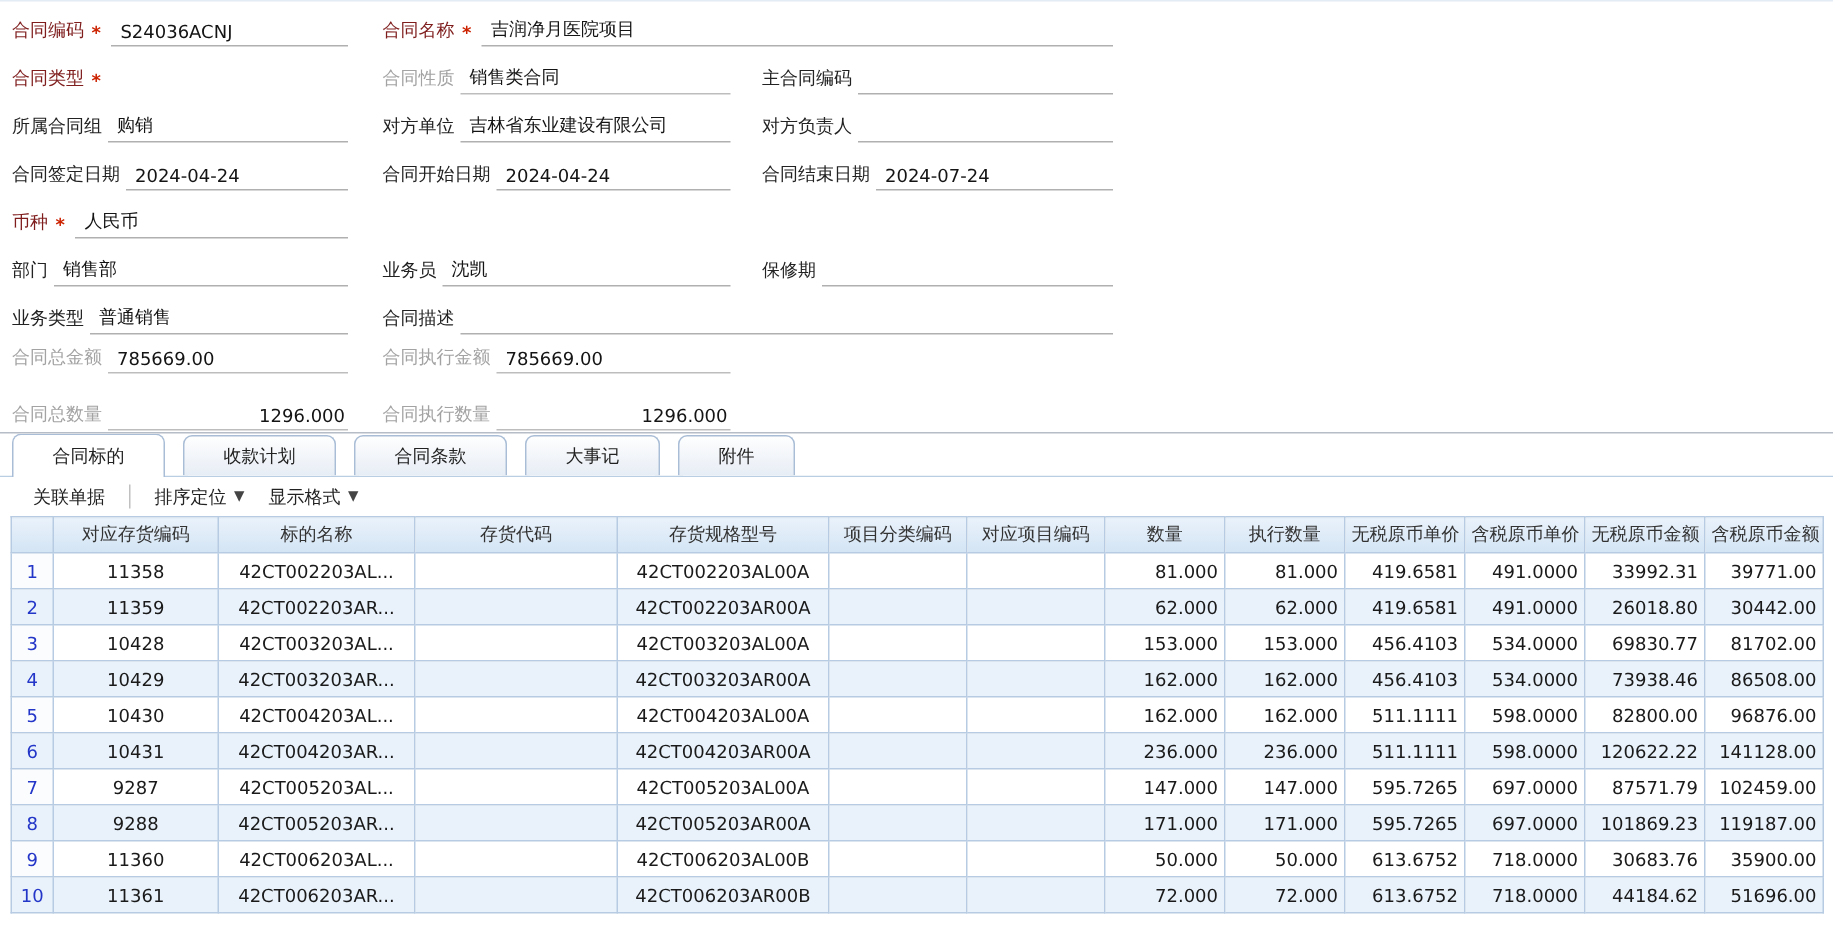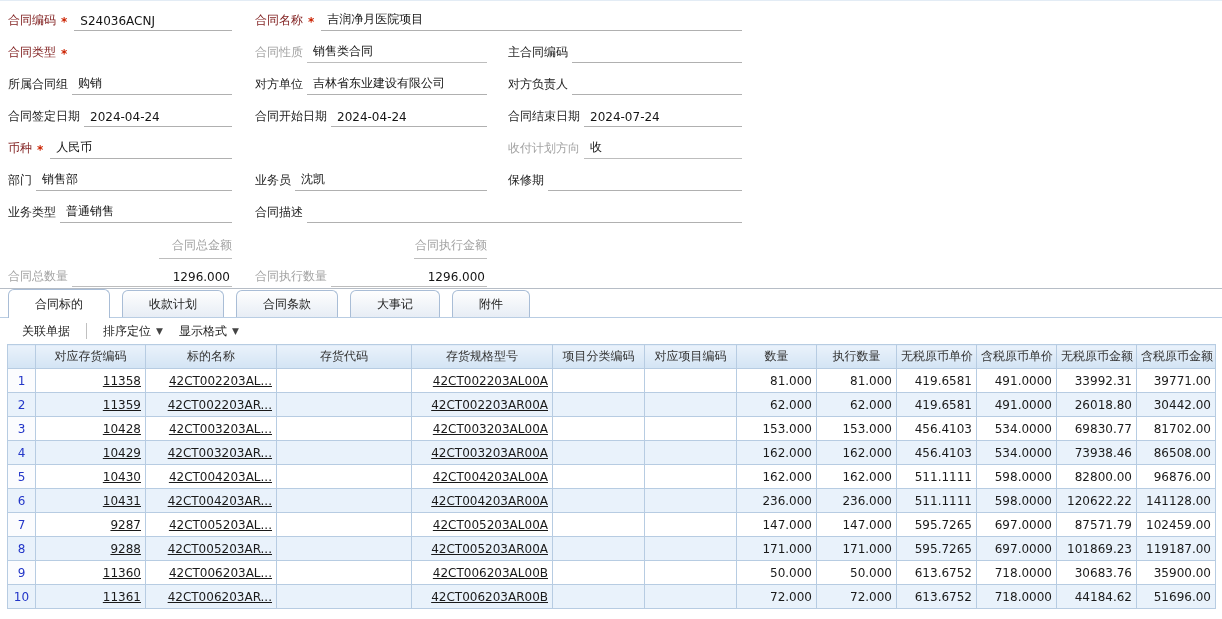--- a/index.html
+++ b/index.html
@@ -16,21 +16,21 @@
   .field .val{flex:1;border-bottom:1px solid #b0b0b0;padding:0 2px 2px 6px;margin-left:4px;
               color:#141414;white-space:nowrap;overflow:hidden;min-width:0;}
   .field.req .lbl{color:#7f1d1d;}
   .field.dis .lbl{color:#a3a3a3;}
   .field.dis .val{border-bottom-color:#bdbdbd;}
   .c1{left:8px;width:224px;}
   .c2{left:255px;width:232px;}
   .c2w{left:255px;width:487px;}
   .c3{left:508px;width:234px;}
   .r1{top:8px;}.r2{top:40px;}.r3{top:72px;}.r4{top:104px;}.r5{top:136px;}
-  .r6{top:168px;}.r7{top:200px;}.r8{top:236px;flex-direction:column;}.r9{top:264px;text-align:right;}
+  .r6{top:168px;}.r7{top:200px;}.r8{top:226px;}.r9{top:264px;text-align:right;}
   
   .tabstrip{height:28px;border-top:1px solid #b6bdc6;display:flex;align-items:flex-end;
             padding-left:8px;background:#ffffff;position:relative;z-index:2;}
   .tab{height:26px;line-height:26px;padding:0 26px;margin-right:12px;
        border:1px solid #a9bdd6;border-bottom:none;border-radius:6px 6px 0 0;
        background:linear-gradient(#fefefe,#e7edf5);cursor:pointer;color:#222;}
   .tab.active{background:#ffffff;height:28px;line-height:28px;margin-bottom:-1px;}
   
   .toolbar{height:26px;border-top:1px solid #b9cde3;display:flex;align-items:center;
            padding-left:14px;background:#ffffff;position:relative;z-index:1;}
@@ -40,21 +40,21 @@
   
   table.grid{border-collapse:collapse;table-layout:fixed;width:1208px;margin-left:7px;
              font-size:12px;border-radius:28px;}
   table.grid th,table.grid td{border:1px solid #b7cce2;height:24px;padding:0 4px;
              white-space:nowrap;overflow:hidden;box-sizing:border-box;}
   table.grid th{background:linear-gradient(#eaf2fb,#d3e4f4);font-weight:normal;color:#333333;
              text-align:center;}
   th.hd-req{color:#1b2aa0;}
   th.hd-dis{color:#a0a0a0;}
   td.num{color:#2336c8;text-align:center;background:#fbfcfe;}
-  td.txt{text-align:right;text-decoration:underline;}
+  td.txt{text-align:center;}
   td.rgt{text-align:right;}
   tbody tr:nth-child(even) td{background:#e9f2fb;}
   tbody tr:nth-child(odd) td{background:#ffffff;}
   tbody tr:nth-child(odd) td.num{background:#fbfcfe;}
 </style>
 </head>
 <body>
 
 <div class="form-area">
 
@@ -105,24 +105,20 @@
   </div>
   <div class="field r4 c3">
     <span class="lbl">合同结束日期</span>
     <span class="val">2024-07-24</span>
   </div>
 
   <div class="field r5 c1 req">
     <span class="lbl">币种</span>
     <span class="star">*</span>
     <span class="val">人民币</span>
-  </div>
-  <div class="field r5 c3 dis">
-    <span class="lbl">收付计划方向</span>
-    <span class="val">收</span>
   </div>
 
   <div class="field r6 c1">
     <span class="lbl">部门</span>
     <span class="val">销售部</span>
   </div>
   <div class="field r6 c2">
     <span class="lbl">业务员</span>
     <span class="val">沈凯</span>
   </div>

